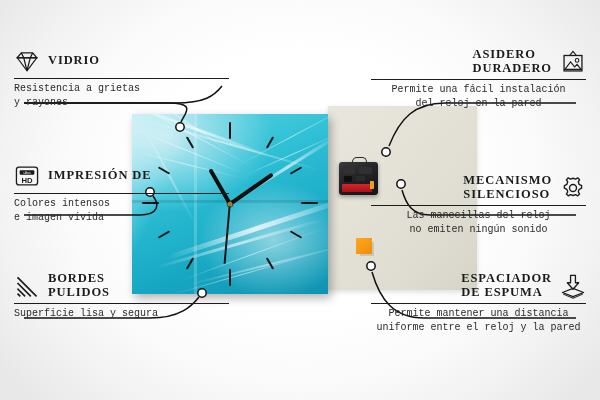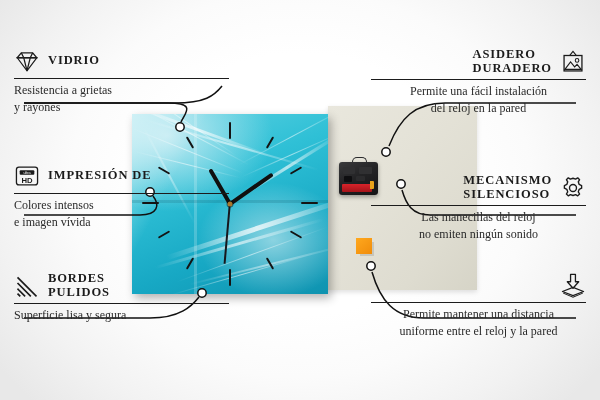--- a/index.html
+++ b/index.html
@@ -19,22 +19,22 @@
   .feat.right .head{justify-content:flex-end;}
   .titles{display:flex;flex-direction:column;line-height:1.08;}
   .t1,.t2{
     font-family:Liberation Serif, serif;
     font-weight:700;font-size:12.5px;letter-spacing:.9px;
     color:#1b1b1b;white-space:nowrap;
   }
   .feat.right .t1,.feat.right .t2{text-align:left;}
   .rule{height:1.4px;background:#1c1c1c;margin-top:4px;width:100%;}
   .desc{
-    font-family:Liberation Serif, serif;
-    font-size:12px;color:#2a2a2a;line-height:1.35;margin-top:3px;
+    font-family:Liberation Mono, monospace;
+    font-size:10px;color:#2a2a2a;line-height:1.35;margin-top:3px;
     white-space:pre-line;
   }
   .feat.right .desc{text-align:center;}
   .ico{width:26px;height:26px;flex:0 0 26px;display:block;}
   
   #f-vidrio{left:14px;top:48px;}
   #f-hd{left:14px;top:163px;}
   #f-bordes{left:14px;top:272px;}
   #f-asidero{left:371px;top:48px;}
   #f-mecanismo{left:371px;top:174px;}
@@ -256,20 +256,24 @@
         <circle cx="16" cy="16" r="4.3" fill="none" stroke="#1b1b1b" stroke-width="1.7"></circle>
       </svg>
     </div>
     <div class="rule"></div>
     <div class="desc">Las manecillas del reloj
 no emiten ningún sonido</div>
   </div>
 
   <div class="feat right" id="f-espaciador">
     <div class="head">
+      <div class="titles">
+        <span class="t1">ESPACIADOR</span>
+        <span class="t2">DE ESPUMA</span>
+      </div>
       <svg class="ico" viewBox="0 0 32 32">
         <path d="M13,3 h6 v9 h4 l-7,8 -7,-8 h4 Z" fill="none" stroke="#1b1b1b" stroke-width="1.6" stroke-linejoin="round"></path>
         <path d="M16,19 L29,24 L16,29 L3,24 Z" fill="none" stroke="#1b1b1b" stroke-width="1.5" stroke-linejoin="round"></path>
         <path d="M4,26 L16,31 L28,26" fill="none" stroke="#1b1b1b" stroke-width="1.3"></path>
       </svg>
     </div>
     <div class="rule"></div>
     <div class="desc">Permite mantener una distancia
 uniforme entre el reloj y la pared</div>
   </div>

